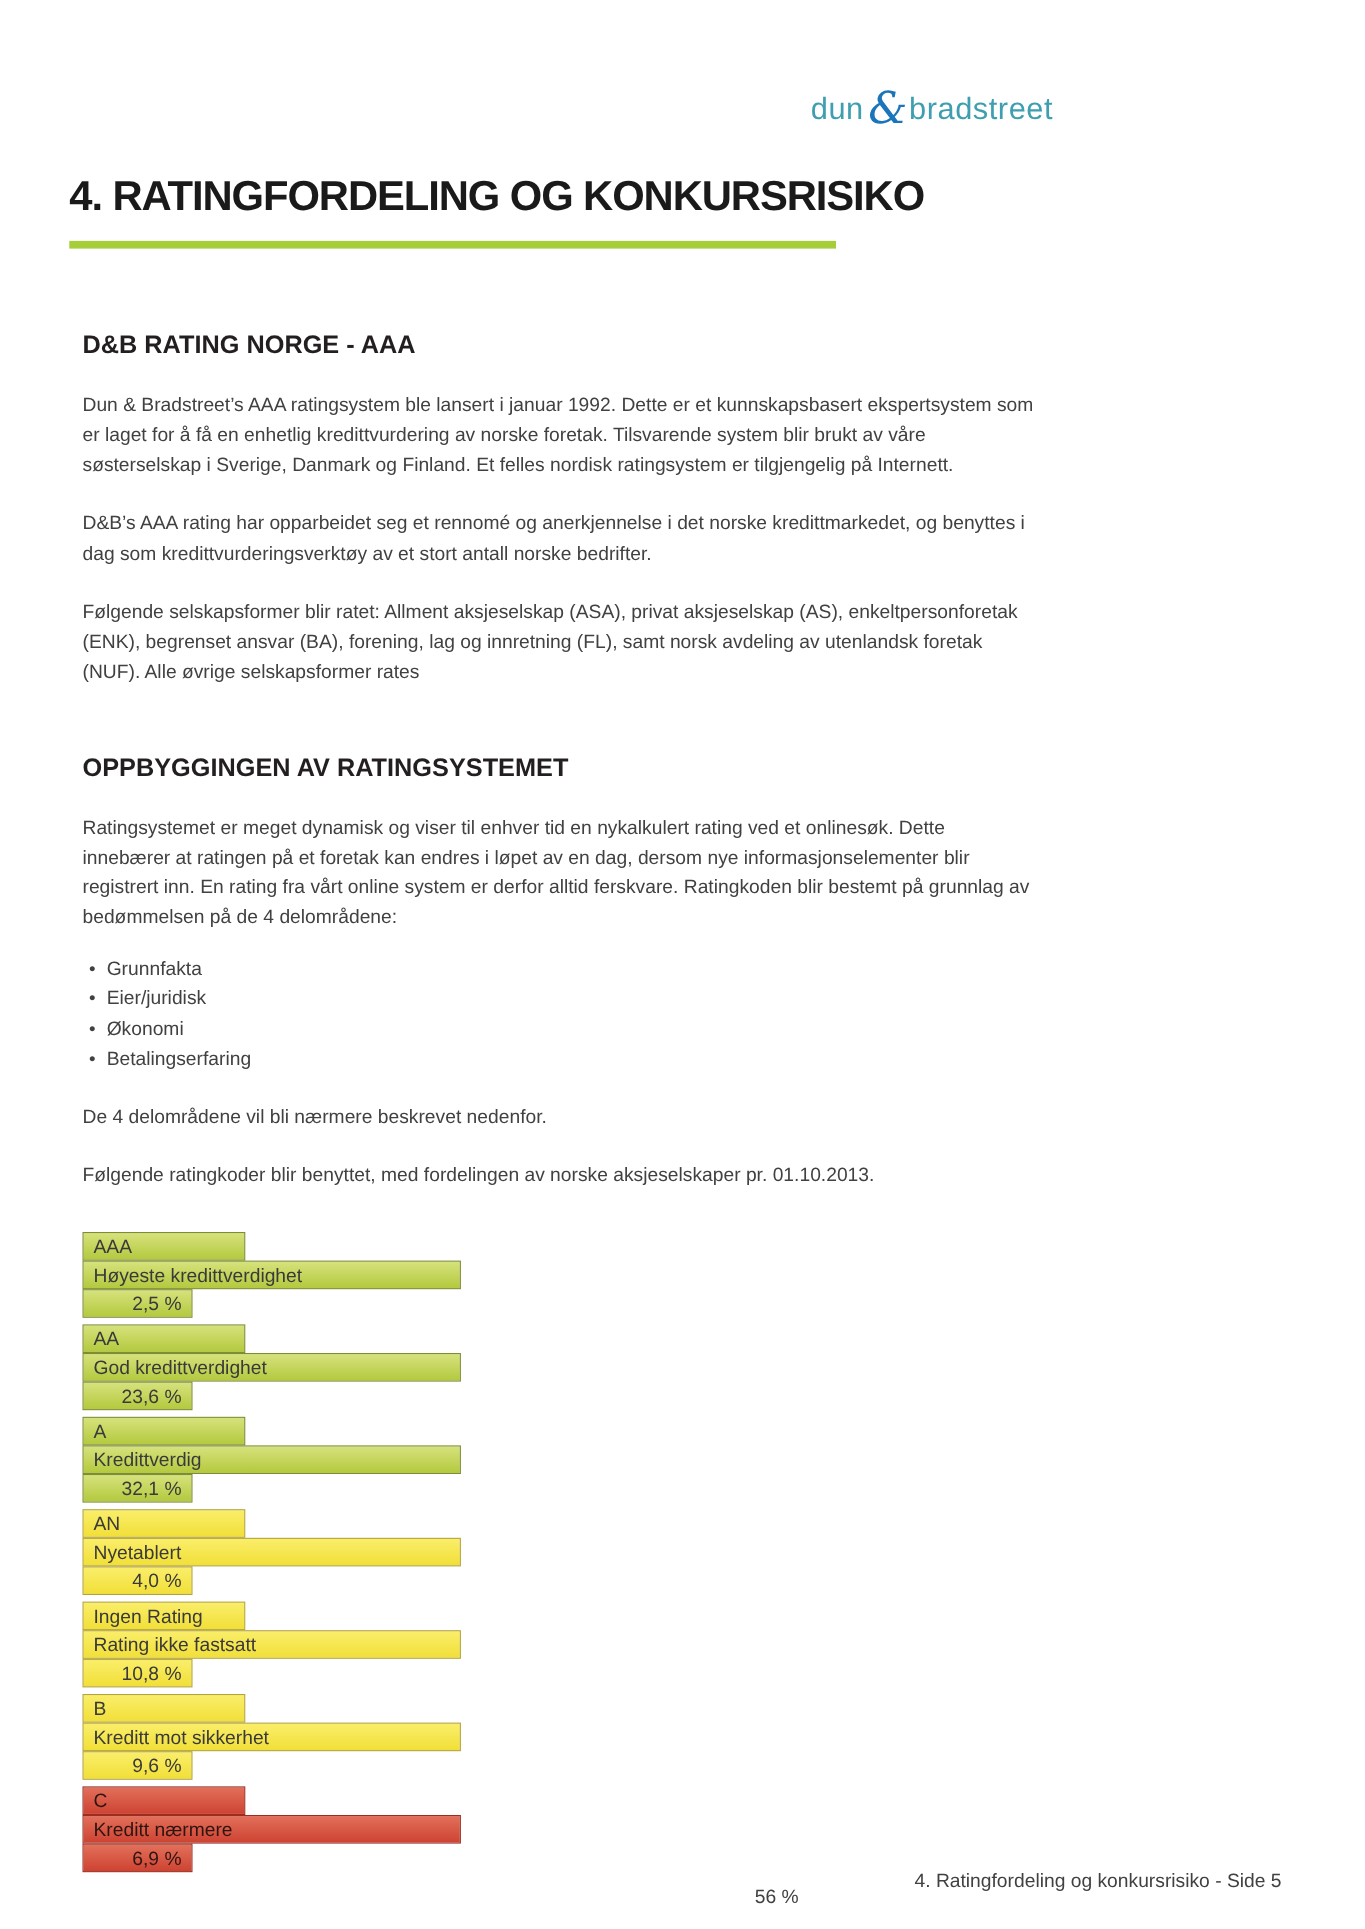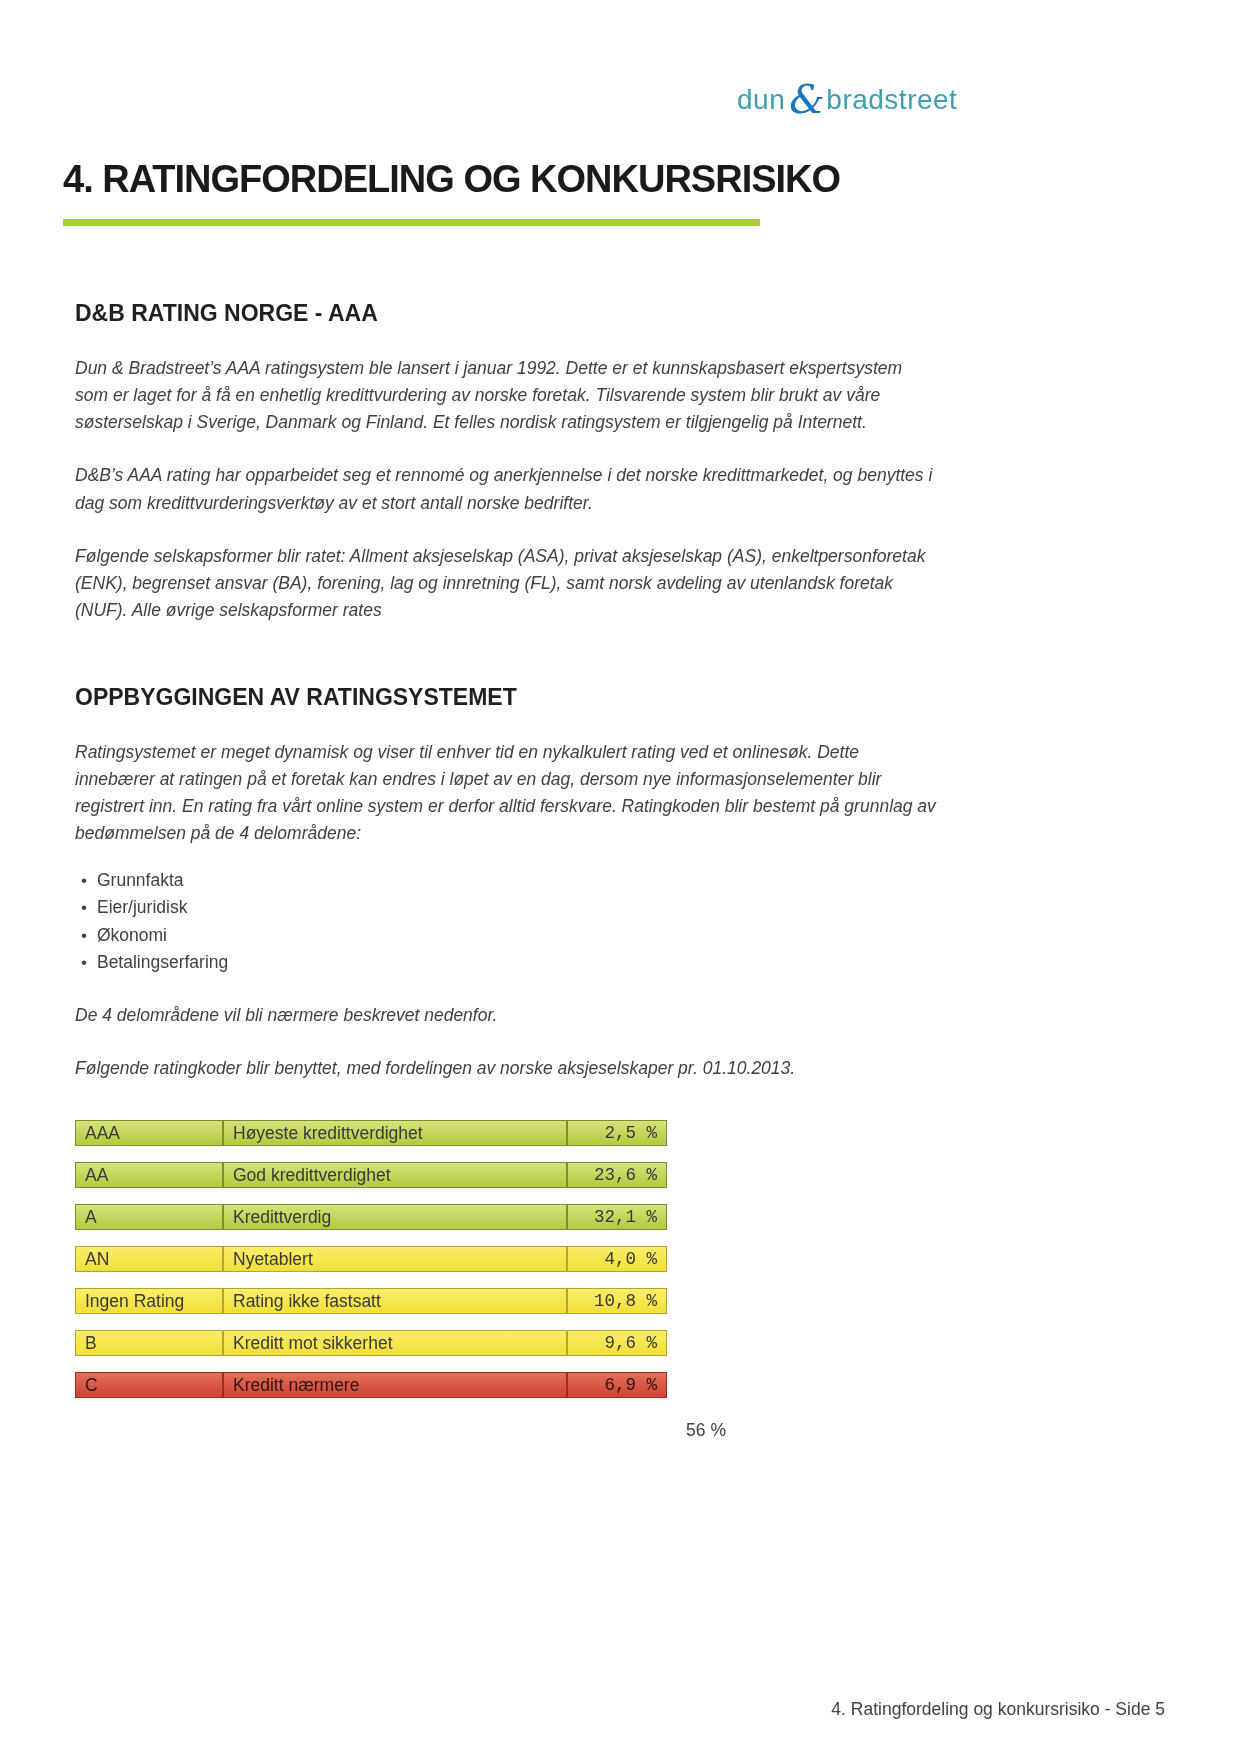--- a/index.html
+++ b/index.html
@@ -59,45 +59,44 @@
     color: #231f20;
     letter-spacing: 0;
   }
   .sh1 { margin-top: 74px; }
   .sh2 { margin-top: 60px; }
   p.body-text {
     margin: 26px 0 0 0;
     font-size: 17.5px;
     line-height: 1.55;
     max-width: 865px;
-    font-style: italic;
   }
   p.first-after-heading { margin-top: 28px; }
   ul.bullets {
     margin: 20px 0 4px 0;
     padding: 0 0 0 6px;
     list-style: none;
     font-size: 17.5px;
     line-height: 1.45;
   }
   ul.bullets li { margin: 0 0 2px 0; }
   ul.bullets li .dot { margin-right: 10px; font-size: 17px; }
   .rating-table { margin-top: 38px; width: 660px; font-size: 17.5px; }
-  .trow { display: flex; margin-bottom: 16px; }
+  .trow { display: flex; margin-bottom: 6px; flex-direction: column; }
   .cell {
     display: flex;
     align-items: center;
     box-sizing: border-box;
     height: 26px;
     padding: 0 9px;
     border: 1px solid;
   }
   .c1 { width: 148px; }
   .c2 { width: 344px; }
-  .c3 { width: 100px; justify-content: flex-end; font-family: Liberation Mono, monospace; }
+  .c3 { width: 100px; justify-content: flex-end; }
   .tone-green .cell {
     background: linear-gradient(#d6e27c, #b4c93e);
     border-color: #7d8d2f;
     color: #3a3a3a;
   }
   .tone-yellow .cell {
     background: linear-gradient(#faee6a, #f1df38);
     border-color: #b5a433;
     color: #3a3a3a;
   }

